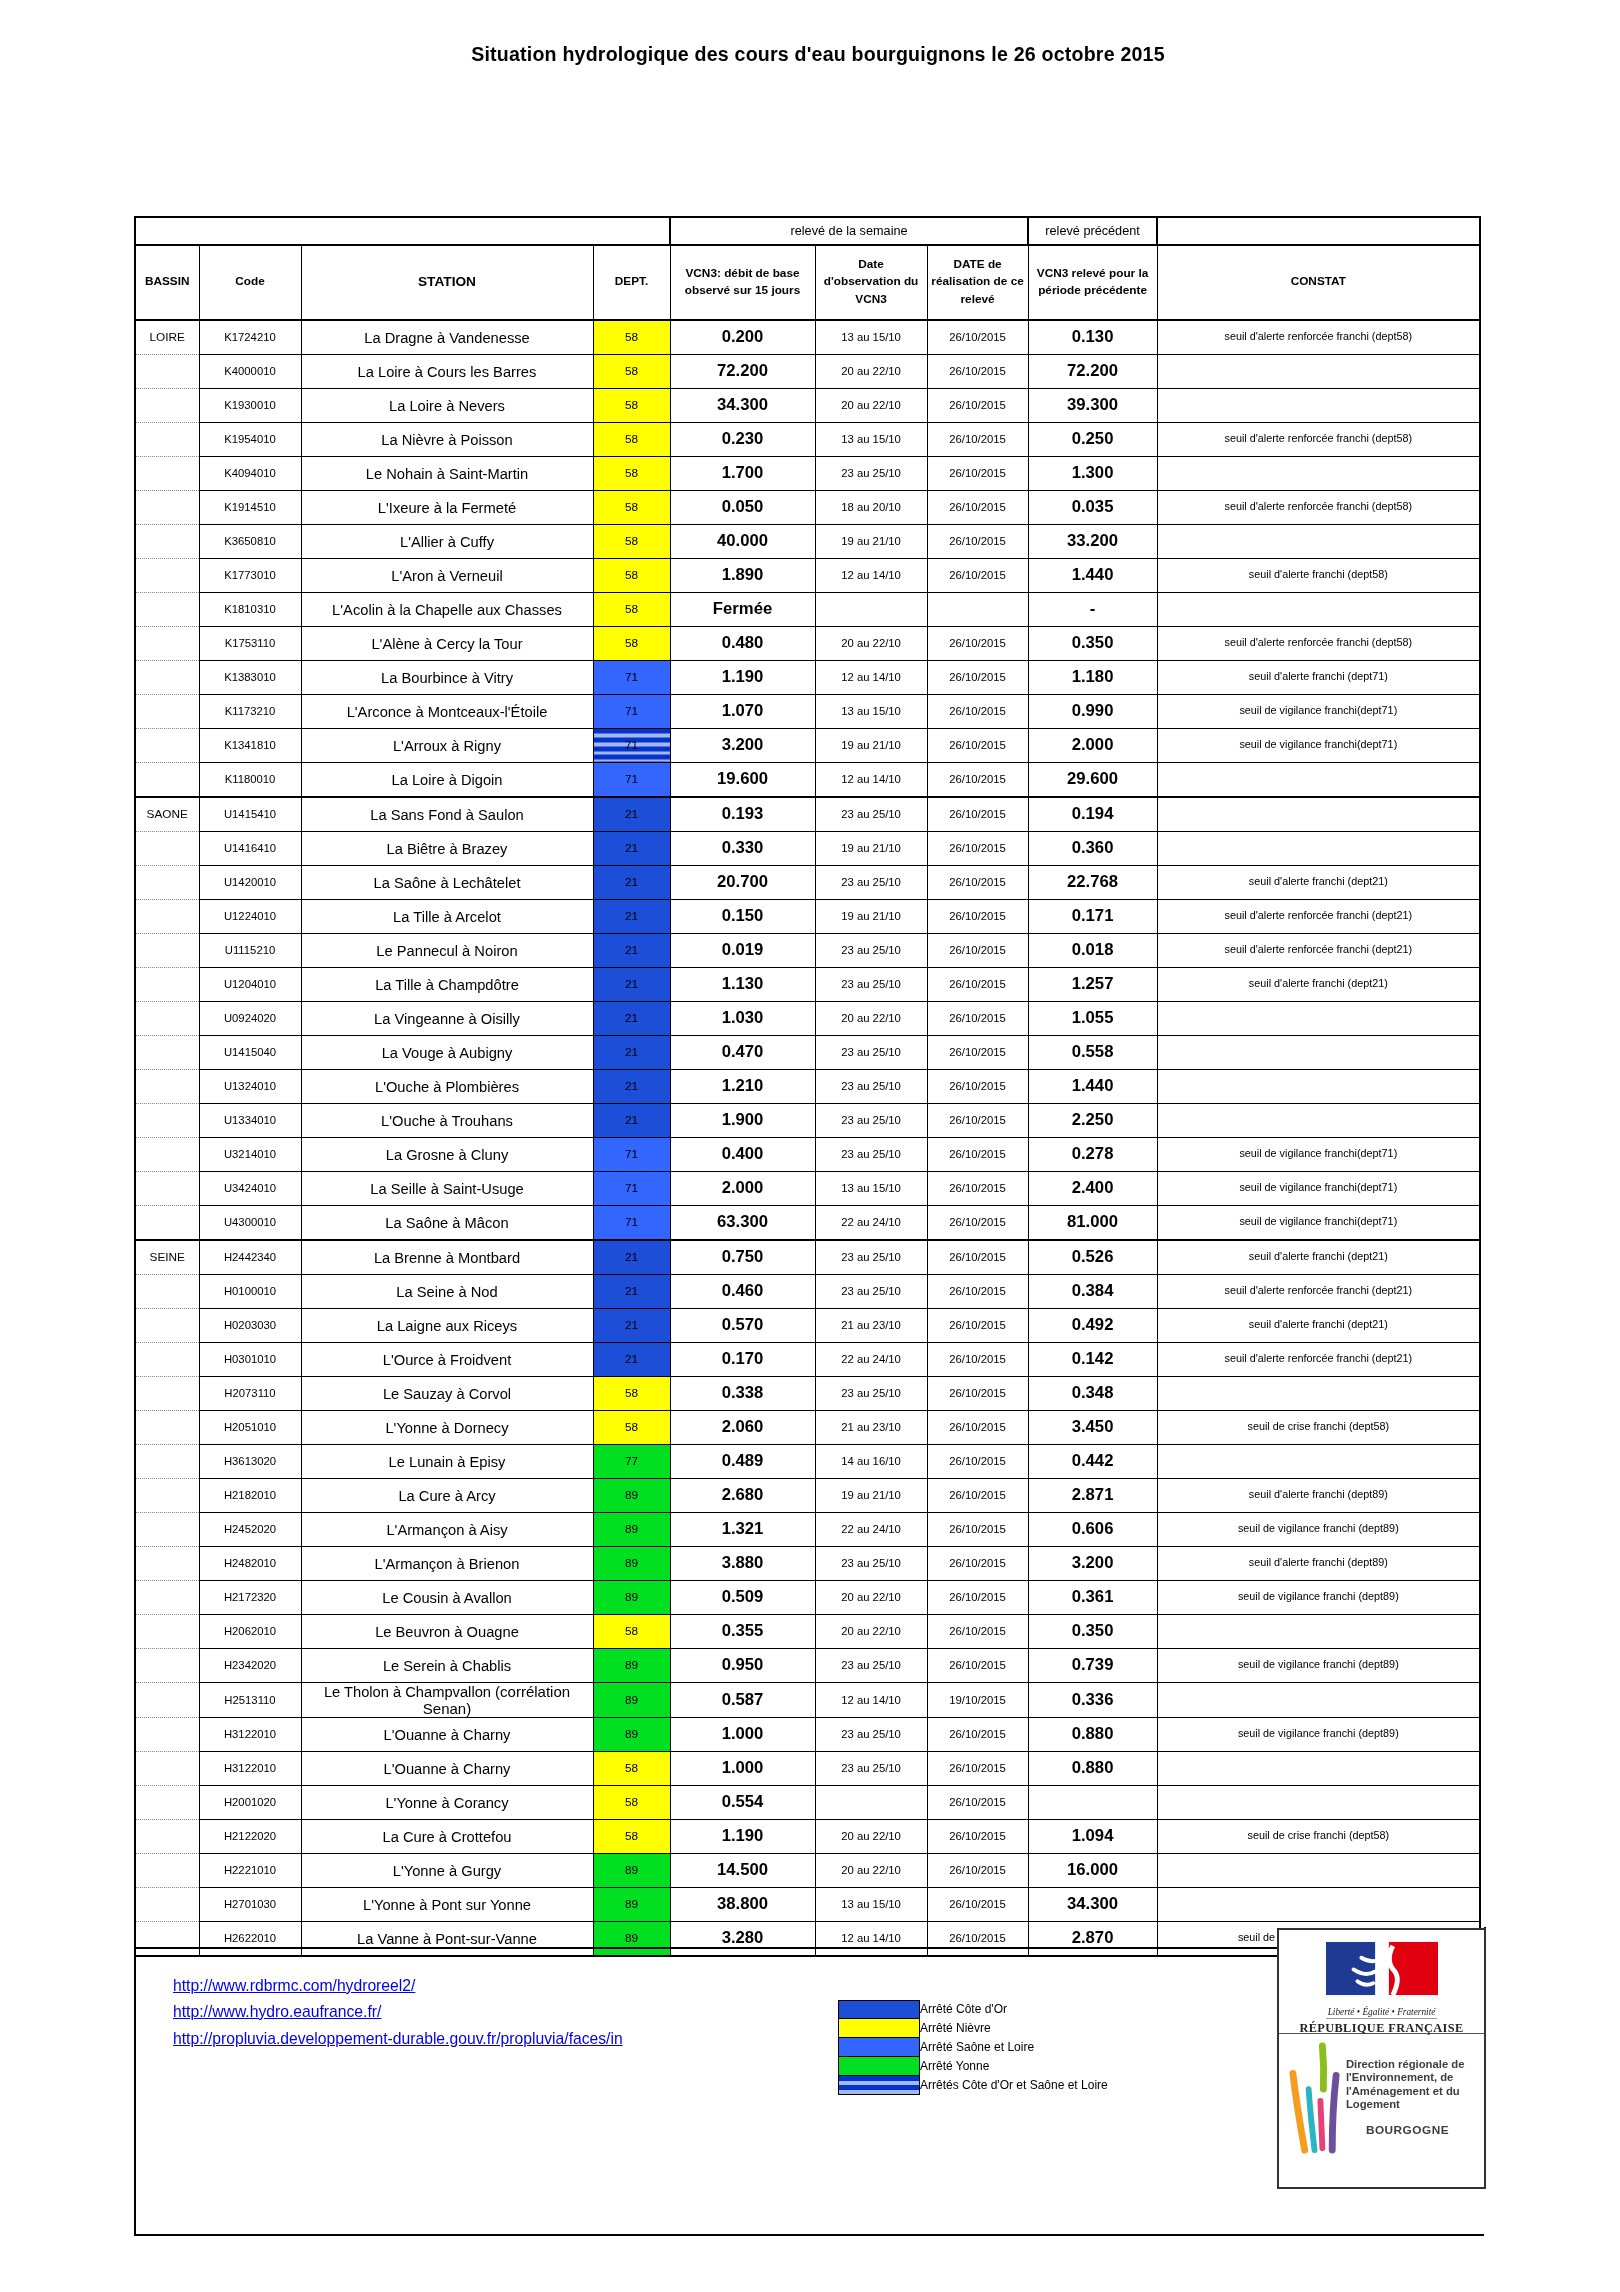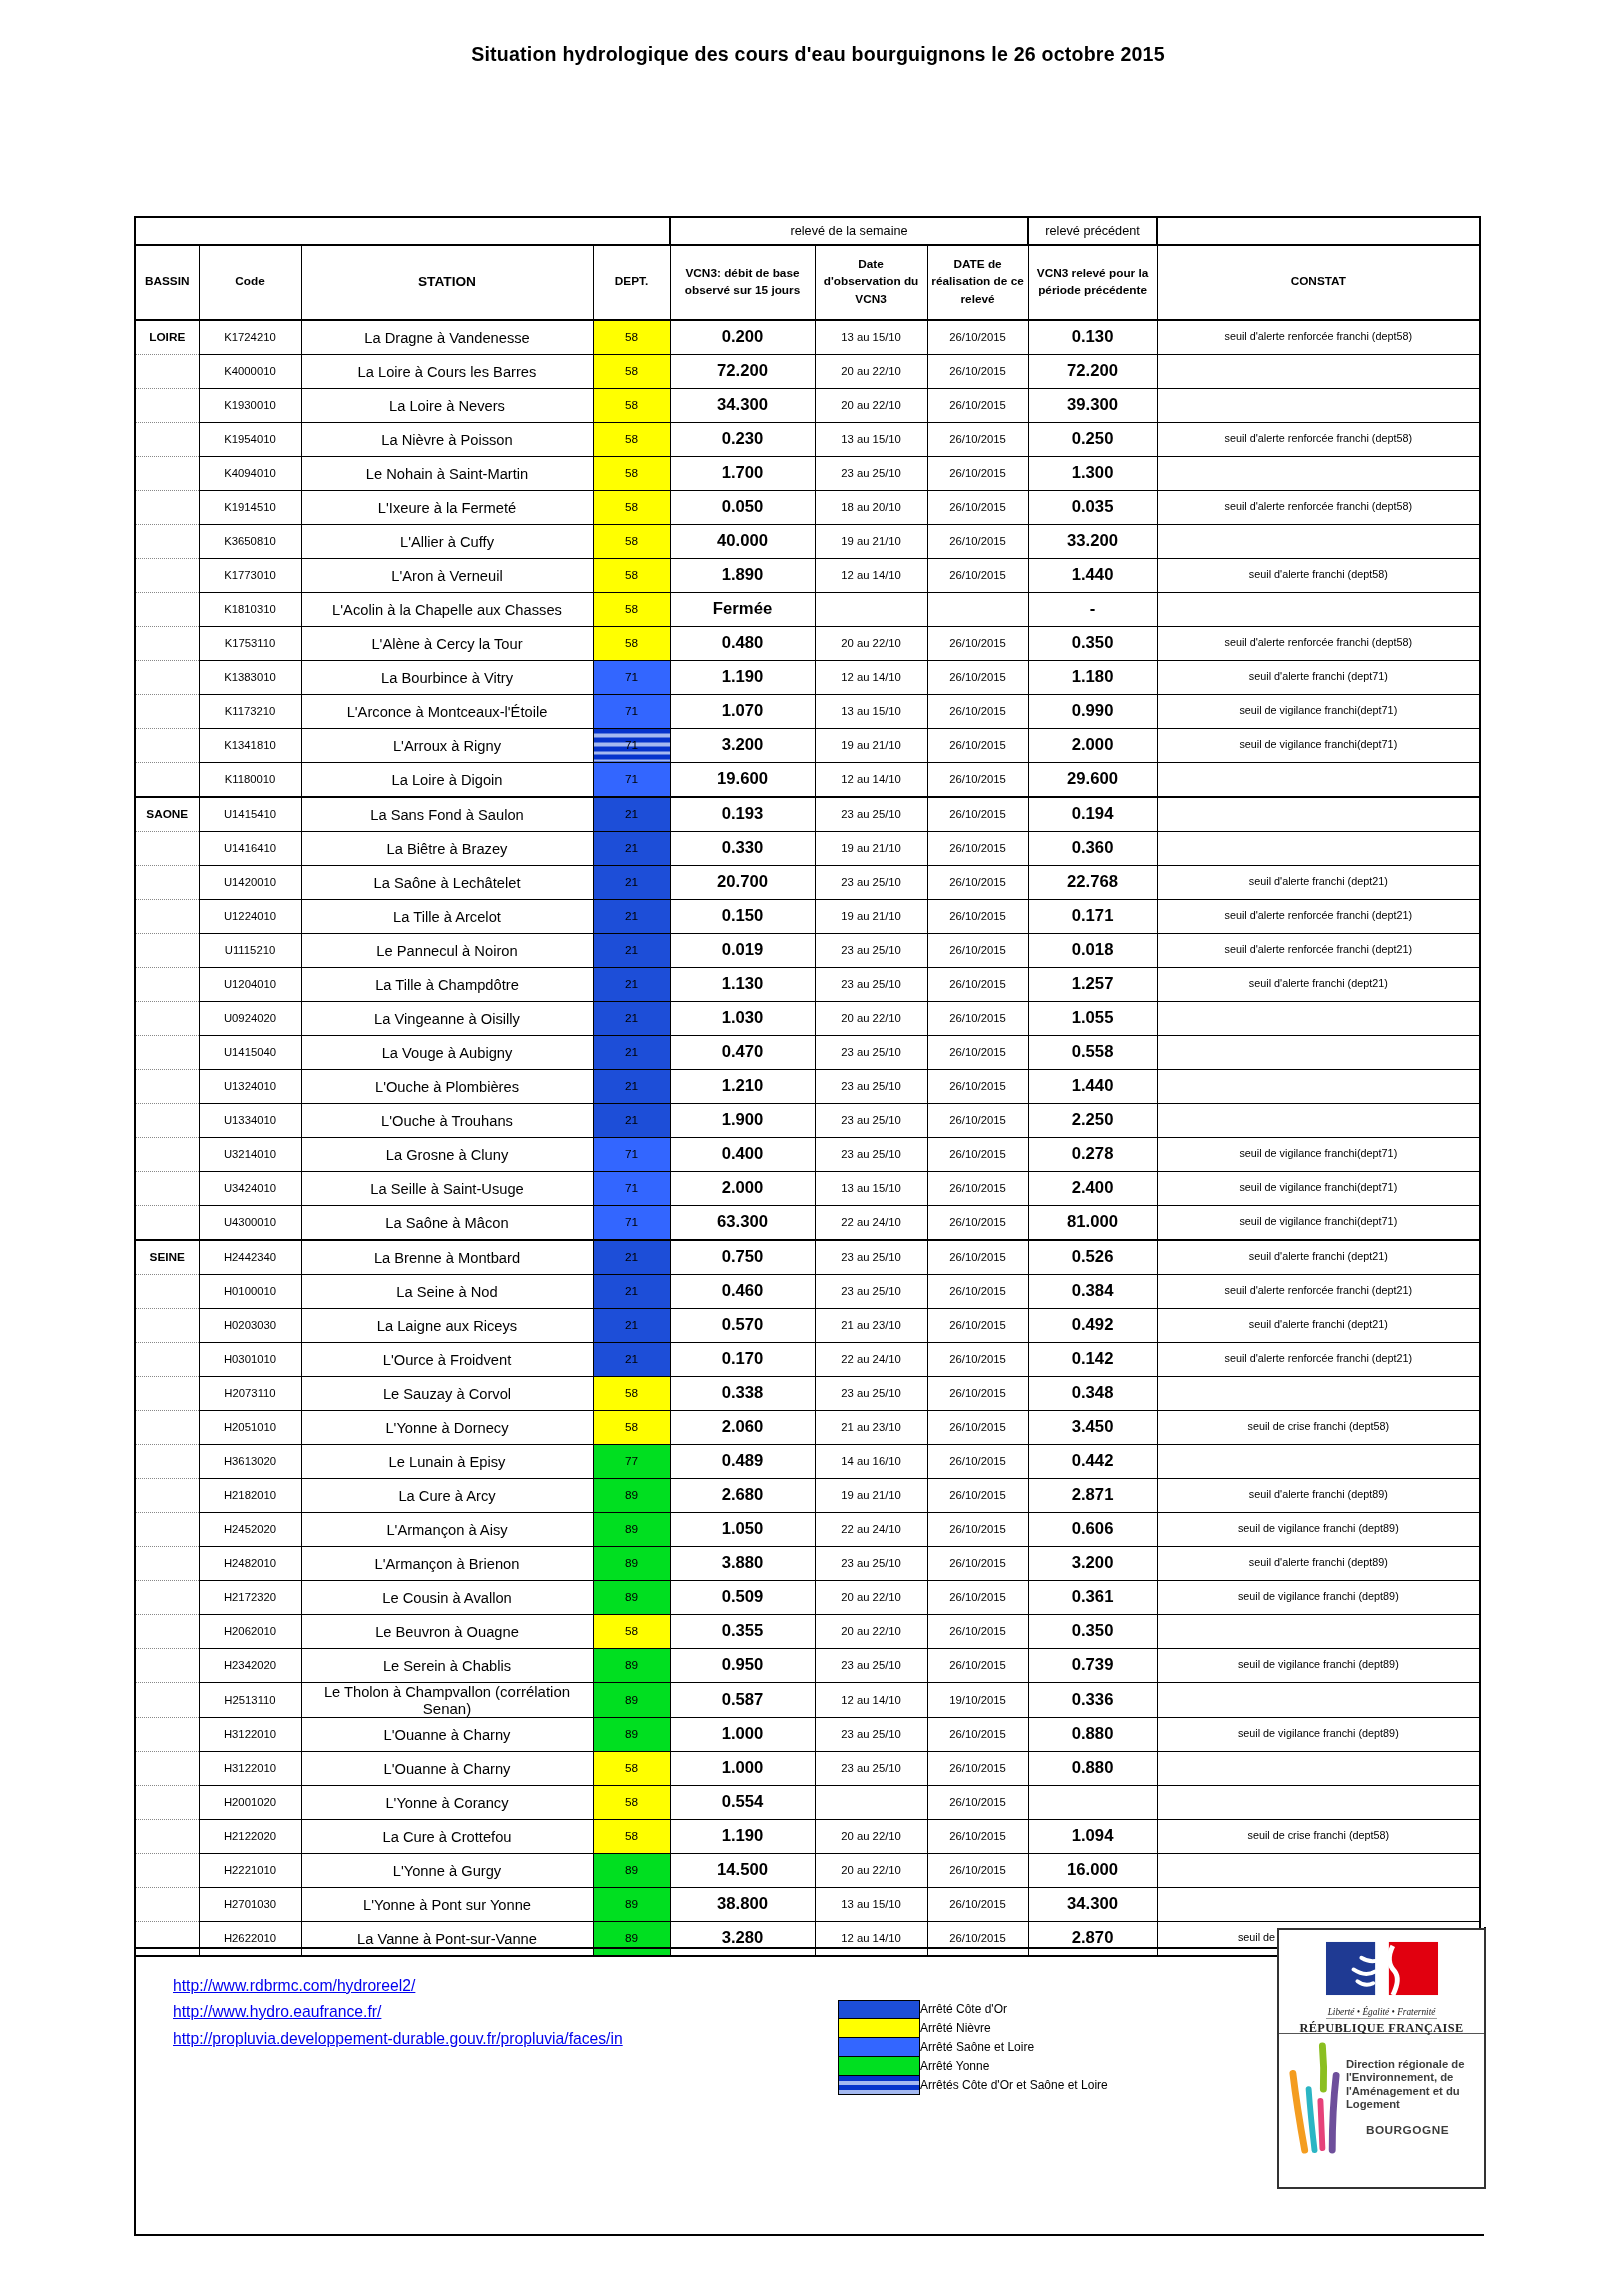--- a/index.html
+++ b/index.html
@@ -20,21 +20,21 @@
   .band-empty-right{border-left:2px solid #000;}
   
   .header-row th{height:73px;font-size:11.8px;font-weight:bold;border-left:1px solid #000;line-height:1.45;}
   .header-row th:first-child{border-left:none;}
   .header-row th.h-station{font-size:13.7px;}
   
   tbody td{height:33px;border-left:1px solid #000;border-top:1px solid #000;}
   tbody td:first-child{border-left:none;}
   tbody tr:not(.sec) td.c-basin{border-top:1px dotted #888;}
   tbody tr.sec td{border-top:2.9px solid #000;}
-  .c-basin{font-size:11.8px;font-weight:bold;}
+  .c-basin{font-size:11.8px;font-weight:normal;}
   .c-code{font-size:11.3px;}
   .c-station{font-size:14.7px;}
   .c-station .note{font-size:15px;}
   .c-dept{font-size:11.8px;}
   .c-vcn3{font-size:16.7px;font-weight:bold;}
   .c-date{font-size:11.3px;}
   .c-prev{font-size:16.7px;font-weight:bold;}
   .c-constat{font-size:10.8px;line-height:1.25;}
   .dept-yellow{background:#FFFF00;}
   .dept-cyan{background:#1d4ed8;}
@@ -491,21 +491,21 @@
     <td class="c-date">19 au 21/10</td>
     <td class="c-date">26/10/2015</td>
     <td class="c-prev">2.871</td>
     <td class="c-constat">seuil d'alerte franchi (dept89)</td>
   </tr>
           <tr>
     <td class="c-basin"></td>
     <td class="c-code">H2452020</td>
     <td class="c-station"><span>L'Armançon à Aisy</span><span class="note"></span></td>
     <td class="c-dept dept-green">89</td>
-    <td class="c-vcn3">1.050</td>
+    <td class="c-vcn3">1.321</td>
     <td class="c-date">22 au 24/10</td>
     <td class="c-date">26/10/2015</td>
     <td class="c-prev">0.606</td>
     <td class="c-constat">seuil de vigilance franchi (dept89)</td>
   </tr>
           <tr>
     <td class="c-basin"></td>
     <td class="c-code">H2482010</td>
     <td class="c-station"><span>L'Armançon à Brienon</span><span class="note"></span></td>
     <td class="c-dept dept-green">89</td>

